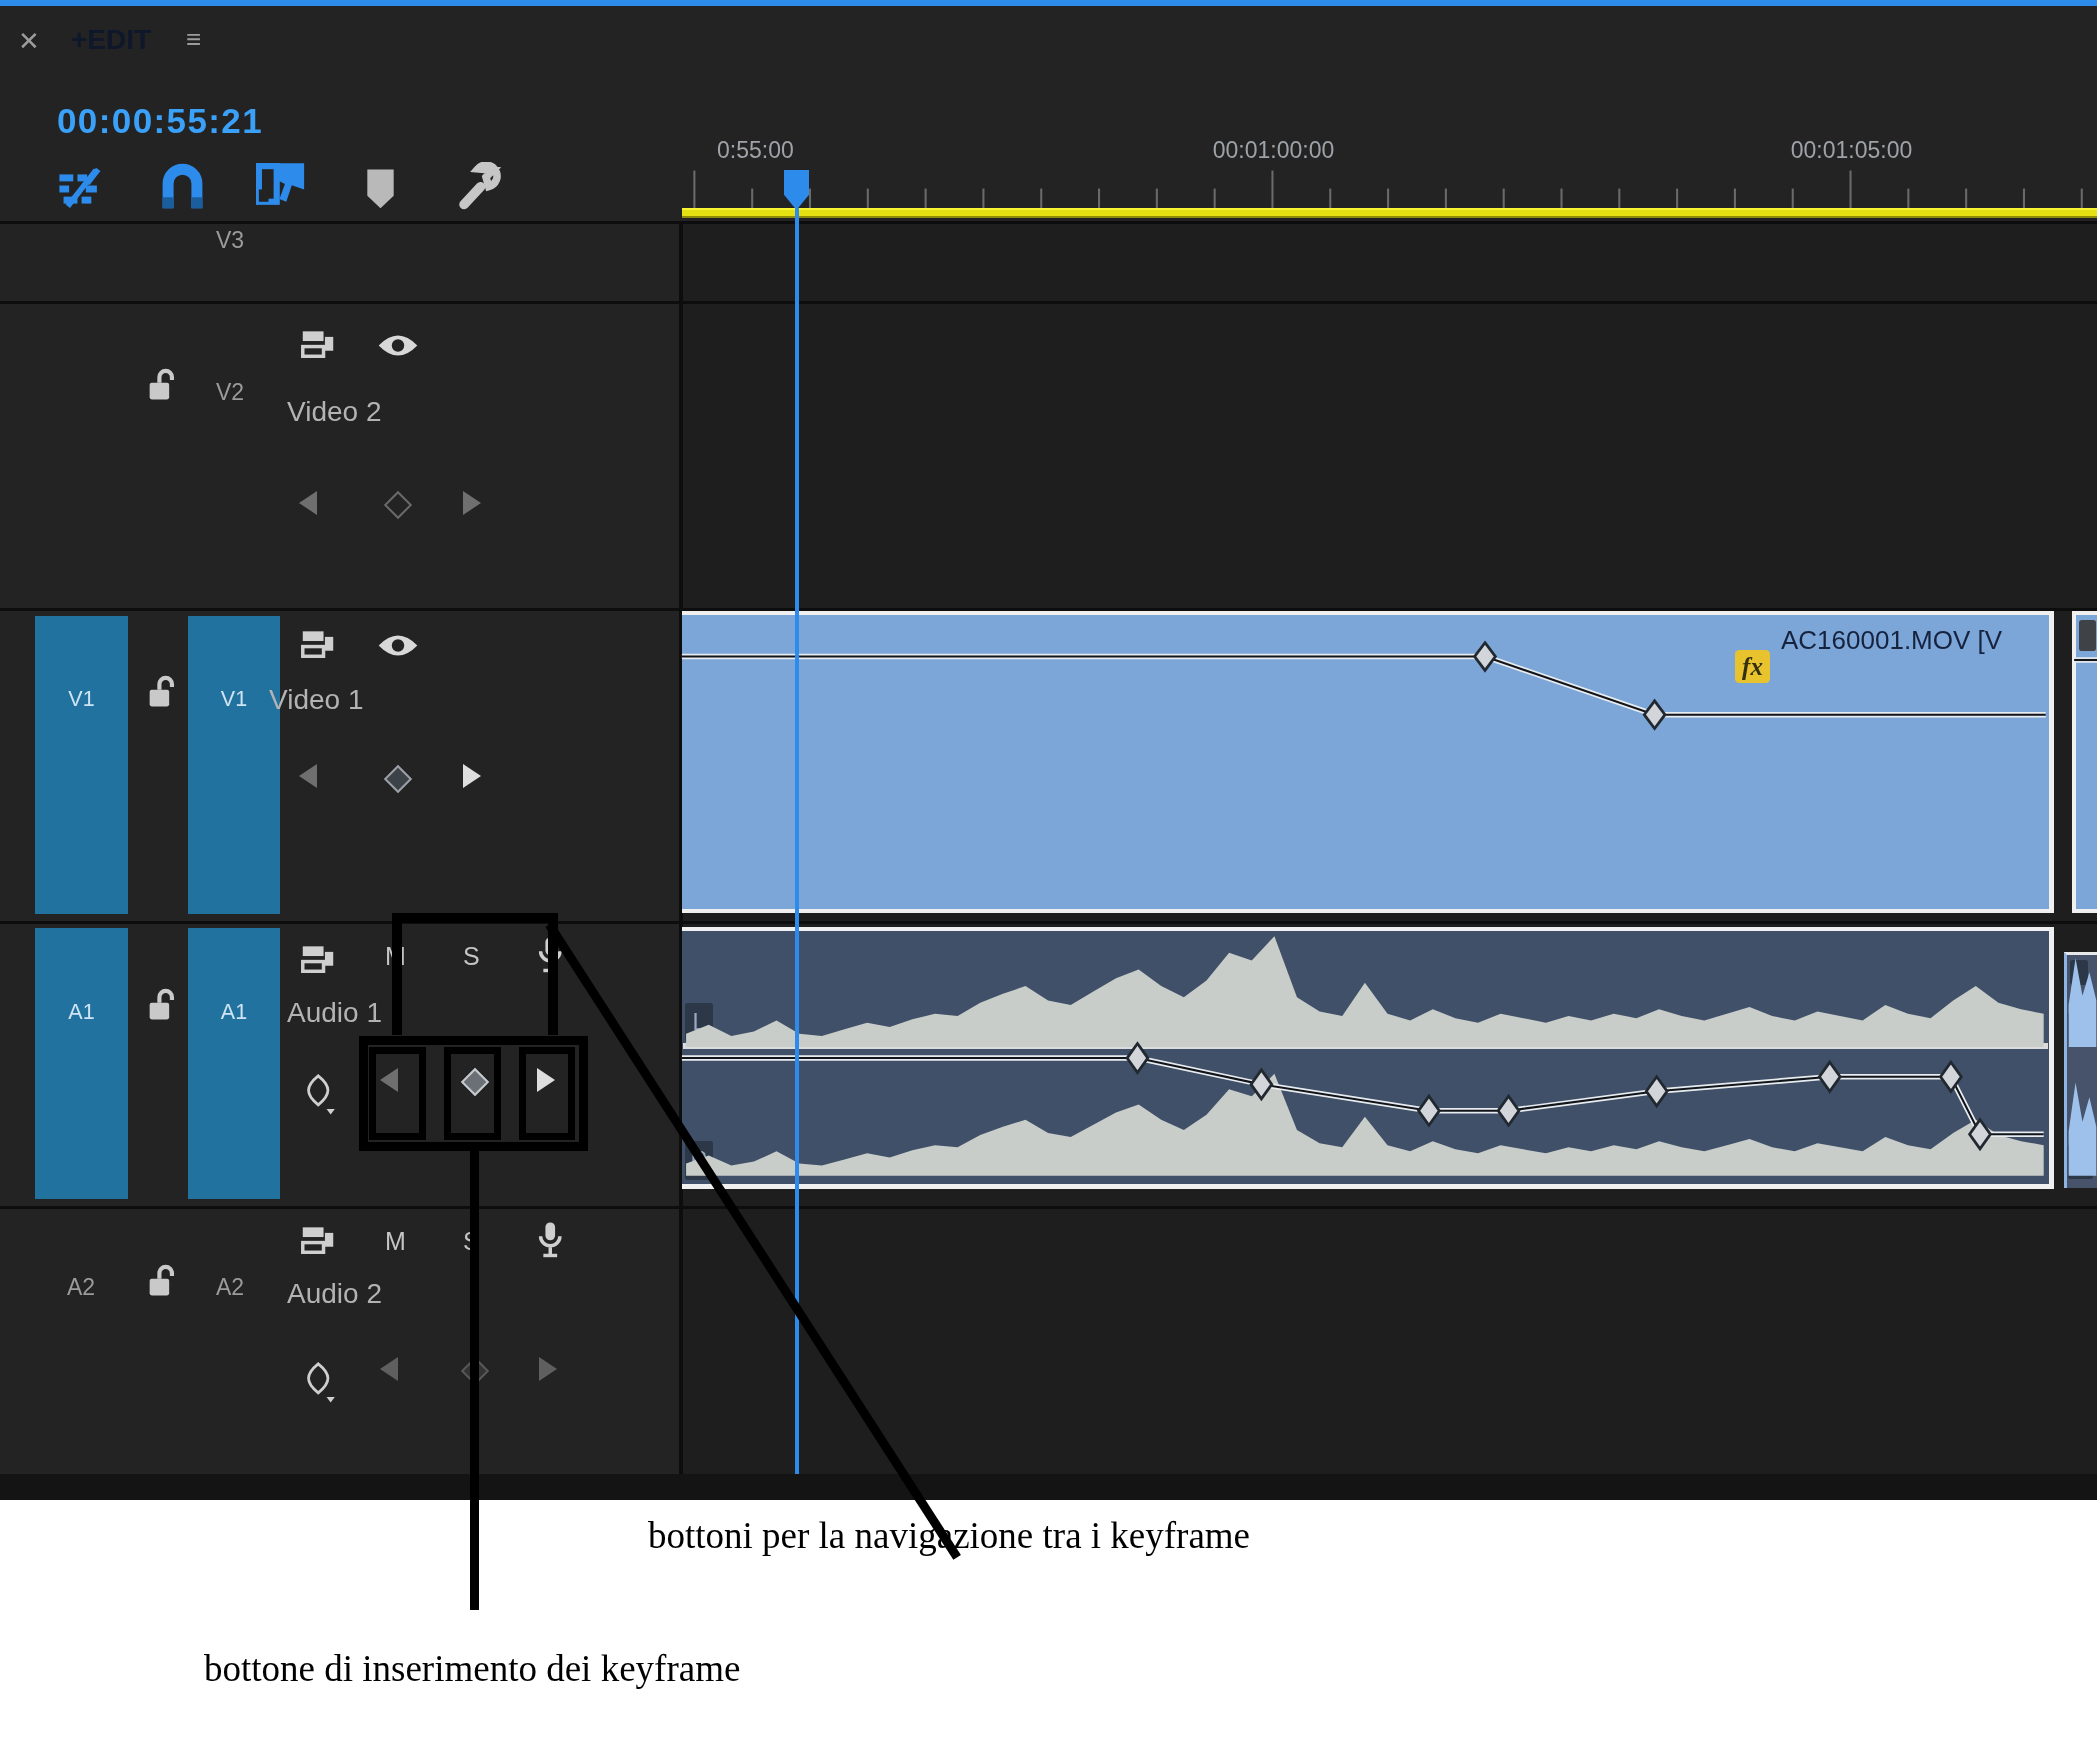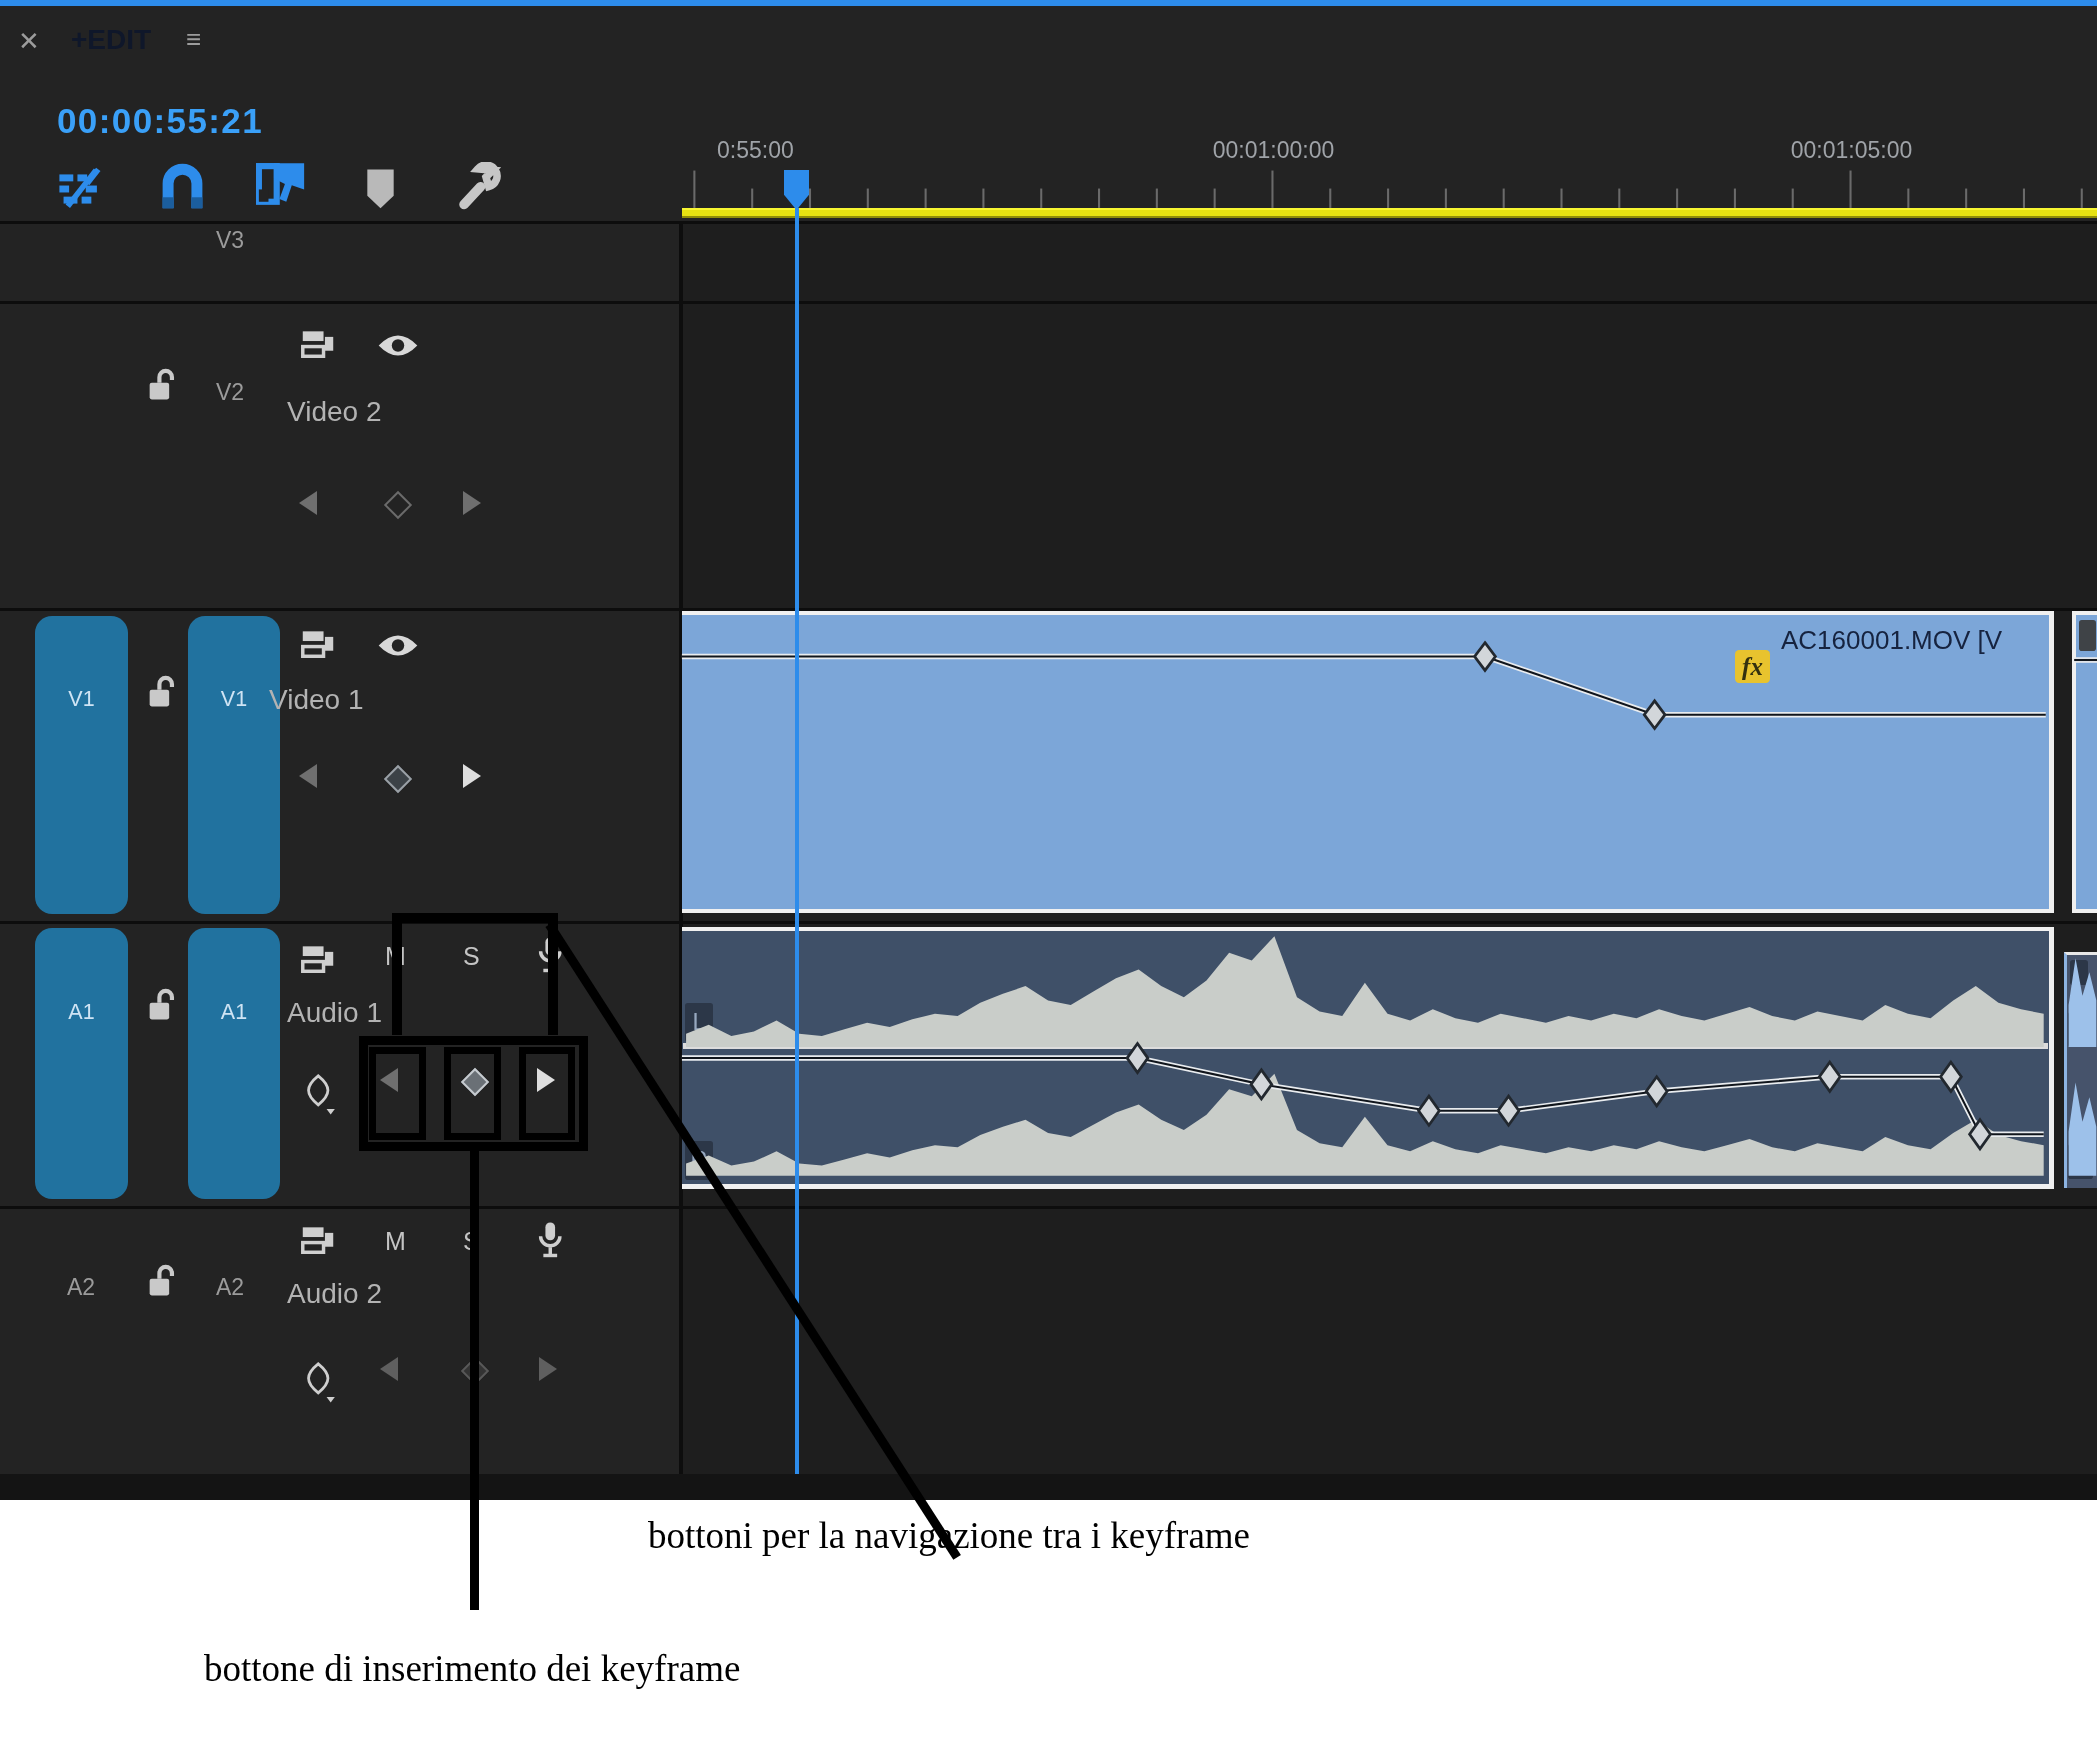--- a/index.html
+++ b/index.html
@@ -19,21 +19,21 @@
   #timecode{color:#3aa0f8;font-weight:bold;font-size:35px;letter-spacing:1.4px;}
   .ruler-label{color:#9fa3a8;font-size:23px;white-space:nowrap;}
   #work-area{left:682px;top:208px;width:1415px;height:6.2px;background:#e6e112;
              border-top:2.1px solid #f8f632;border-bottom:2.1px solid #8f8c08;}
   
   #playhead-head{left:784px;top:170px;width:25px;height:40px;background:#2d8ceb;
     clip-path:polygon(0 0,100% 0,100% 62%,50% 100%,0 62%);}
   #playhead-line{left:795px;top:208px;width:3.5px;height:1266px;background:#2d8ceb;z-index:34;}
   
   .tshort{color:#9b9b9b;font-size:23px;}
-  .tbar{background:#21729f;width:93px;border-radius:17px;}
+  .tbar{background:#21729f;width:93px;}
   .tbar-label{color:#cfe4f4;font-size:21.5px;text-align:center;width:100%;}
   .tname{color:#b3b3b3;font-size:28px;white-space:nowrap;}
   .msbtn{color:#c4c4c4;font-size:25px;}
   .navtri-l{width:0;height:0;border-top:12.5px solid transparent;border-bottom:12.5px solid transparent;border-right:18.7px solid #6f6f6f;}
   .navtri-r{width:0;height:0;border-top:12.5px solid transparent;border-bottom:12.5px solid transparent;border-left:18.7px solid #6f6f6f;}
   .bright{border-left-color:#dedede;}
   .kdiam{width:16px;height:16px;transform:rotate(45deg);}
   
   #video-clip1{left:682px;top:611px;width:1372px;height:302px;background:#7ca6d8;box-sizing:border-box;
     border-top:4.8px solid #f0f0f0;border-bottom:4.8px solid #f0f0f0;border-right:5.5px solid #f0f0f0;}

